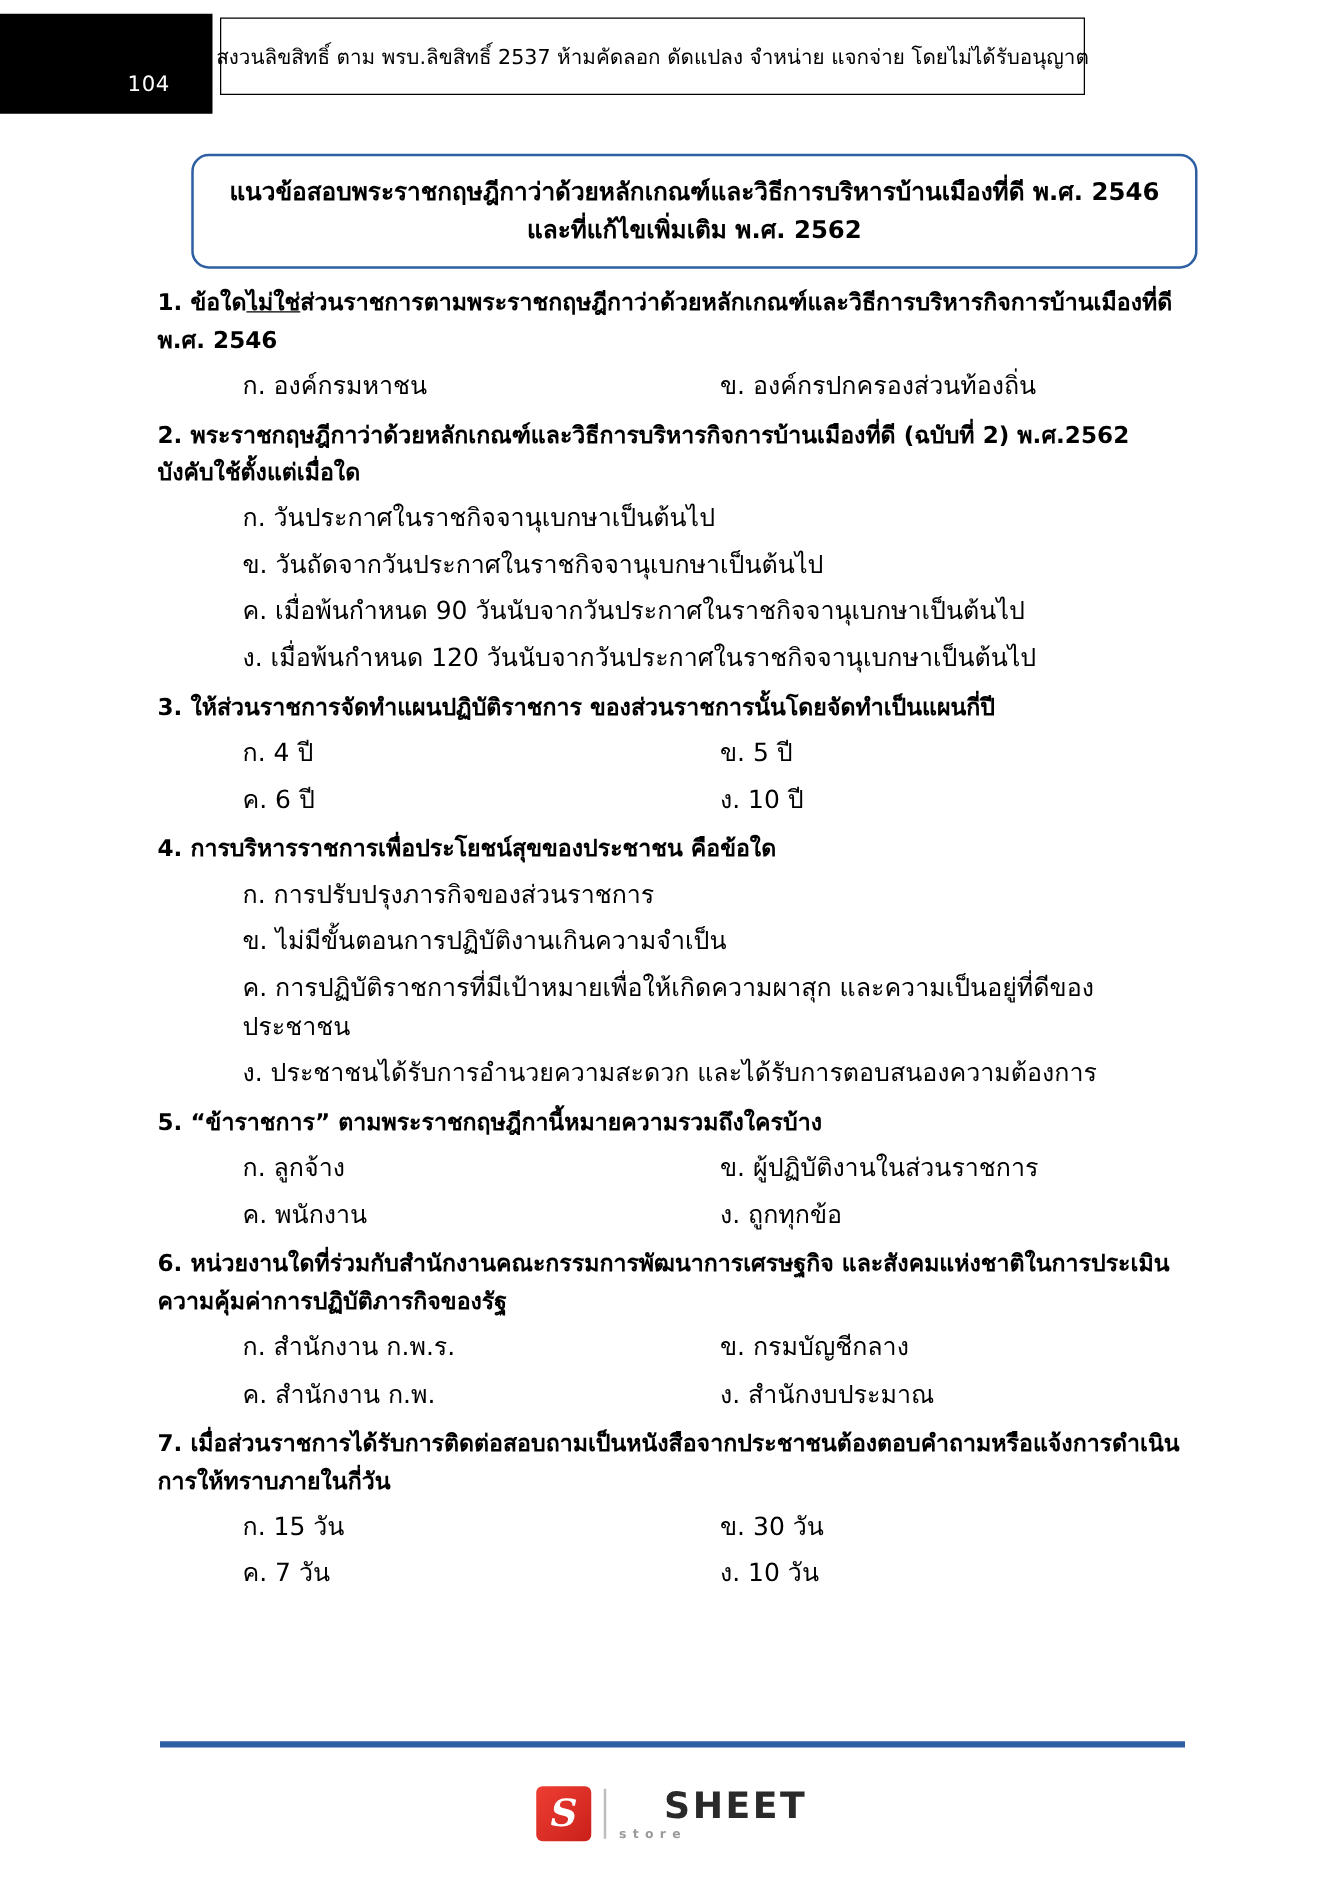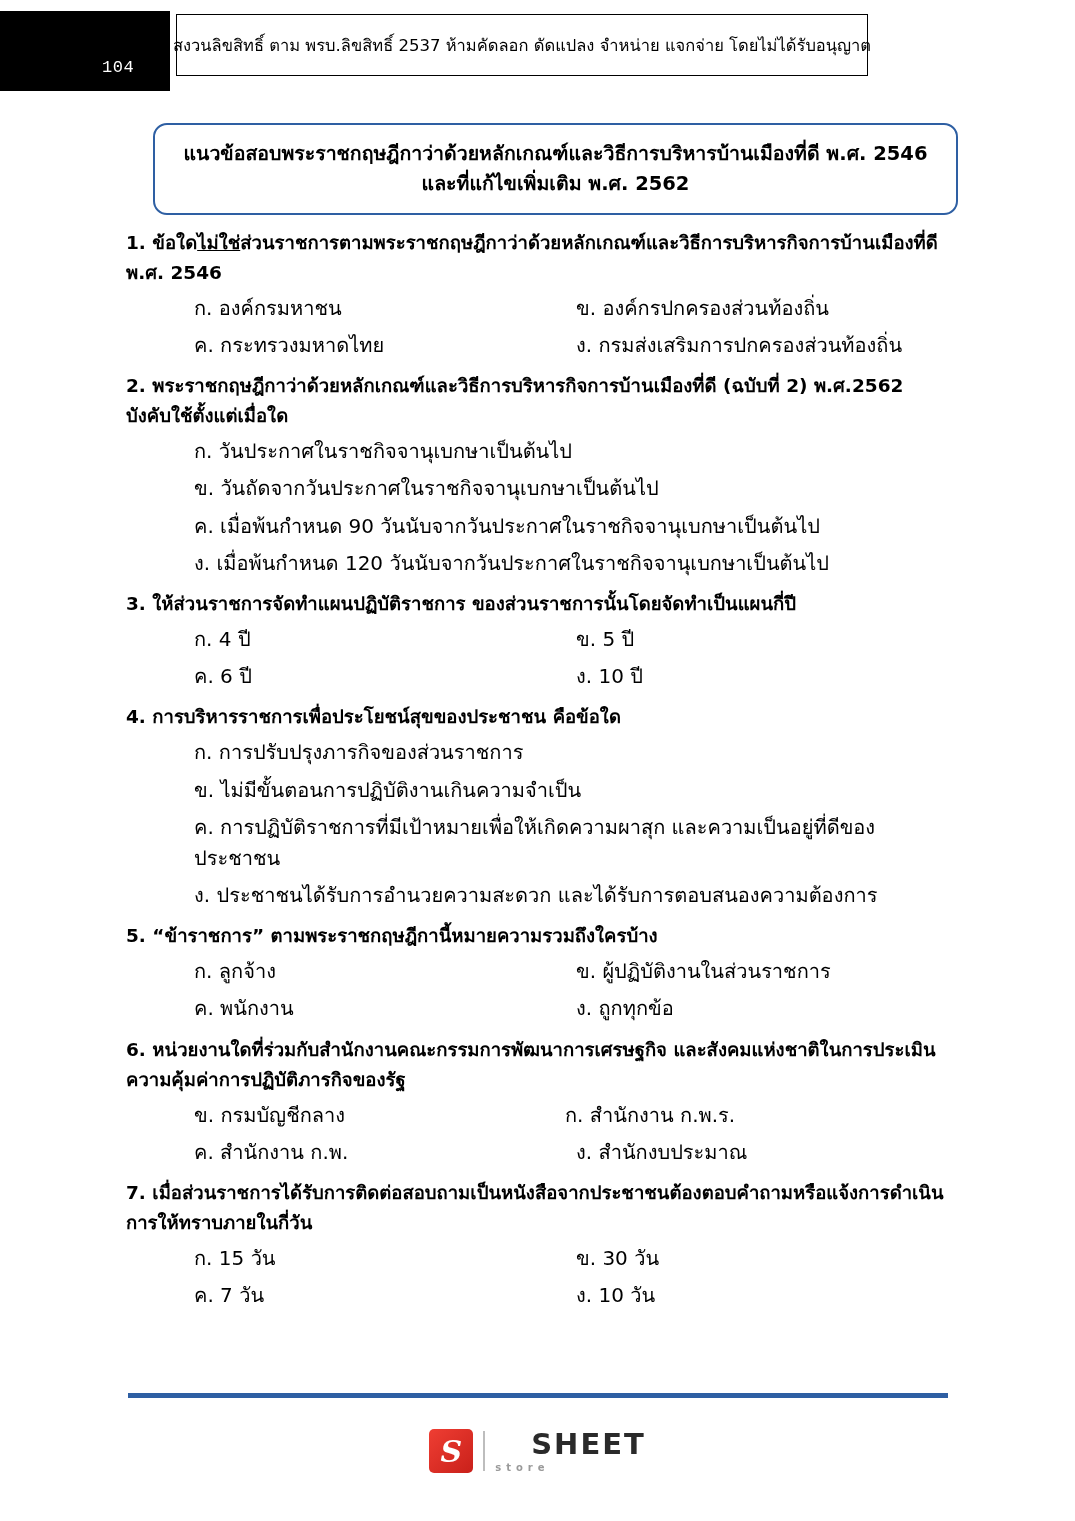--- a/index.html
+++ b/index.html
@@ -33,21 +33,20 @@
     height: 80px;
     background: #000000;
   }
   .page-number {
     position: absolute;
     left: 102px;
     top: 58px;
     color: #ffffff;
     font-size: 17px;
     letter-spacing: 0.5px;
-    font-family: Liberation Mono, monospace;
   }
   .copyright-box {
     position: absolute;
     left: 176px;
     top: 14px;
     width: 692px;
     height: 62px;
     border: 1px solid #000000;
     display: flex;
     align-items: center;
@@ -204,24 +203,20 @@
 
 <div class="content">
 
   <div class="q-block">
     <p class="q-stem"><span>1. ข้อใด</span><span class="underline">ไม่ใช่</span><span>ส่วนราชการตามพระราชกฤษฎีกาว่าด้วยหลักเกณฑ์และวิธีการบริหารกิจการบ้านเมืองที่ดี พ.ศ. 2546</span></p>
     <div class="choices">
       <div class="choice-row">
         <div class="choice col-a">ก. องค์กรมหาชน</div>
         <div class="choice col-b">ข. องค์กรปกครองส่วนท้องถิ่น</div>
       </div>
-      <div class="choice-row">
-        <div class="choice col-a">ค. กระทรวงมหาดไทย</div>
-        <div class="choice col-b">ง. กรมส่งเสริมการปกครองส่วนท้องถิ่น</div>
-      </div>
     </div>
   </div>
   <div class="gap-sm"></div>
 
   <div class="q-block">
     <p class="q-stem">2. พระราชกฤษฎีกาว่าด้วยหลักเกณฑ์และวิธีการบริหารกิจการบ้านเมืองที่ดี  (ฉบับที่ 2) พ.ศ.2562 บังคับใช้ตั้งแต่เมื่อใด</p>
     <div class="choices">
       <div class="choice-row single">
         <div class="choice">ก. วันประกาศในราชกิจจานุเบกษาเป็นต้นไป</div>
       </div>
@@ -284,22 +279,22 @@
         <div class="choice col-b">ง. ถูกทุกข้อ</div>
       </div>
     </div>
   </div>
   <div class="gap-sm"></div>
 
   <div class="q-block">
     <p class="q-stem">6. หน่วยงานใดที่ร่วมกับสำนักงานคณะกรรมการพัฒนาการเศรษฐกิจ  และสังคมแห่งชาติในการประเมินความคุ้มค่าการปฏิบัติภารกิจของรัฐ</p>
     <div class="choices">
       <div class="choice-row">
+        <div class="choice col-a">ก. สำนักงาน ก.พ.ร.</div>
         <div class="choice col-b">ข. กรมบัญชีกลาง</div>
-        <div class="choice col-a">ก. สำนักงาน ก.พ.ร.</div>
       </div>
       <div class="choice-row">
         <div class="choice col-a">ค. สำนักงาน ก.พ.</div>
         <div class="choice col-b">ง. สำนักงบประมาณ</div>
       </div>
     </div>
   </div>
   <div class="gap-sm"></div>
 
   <div class="q-block">

